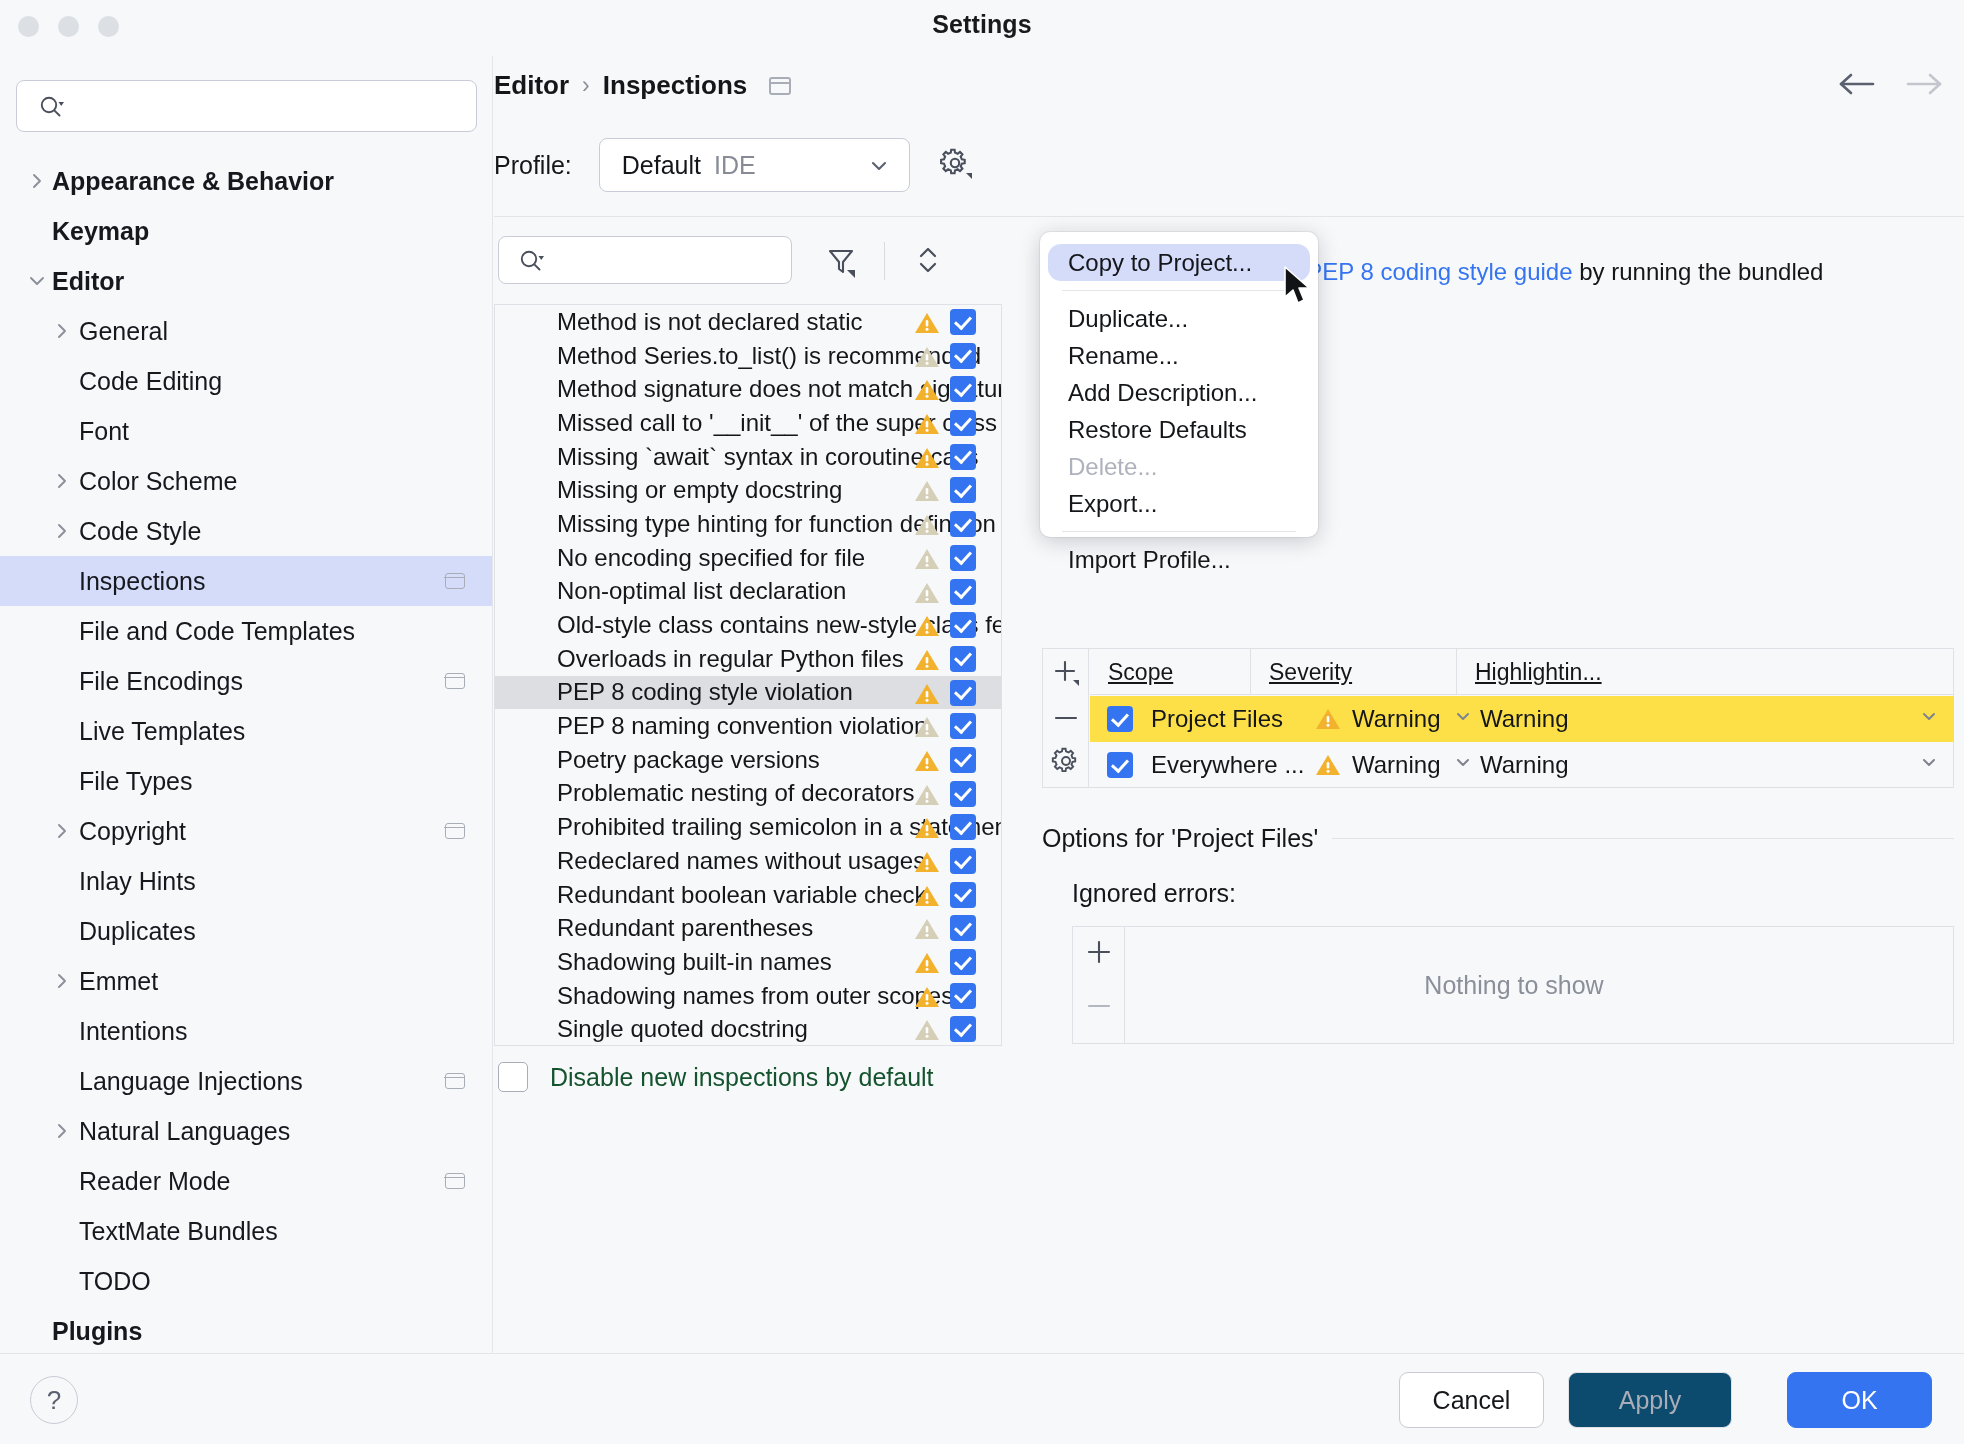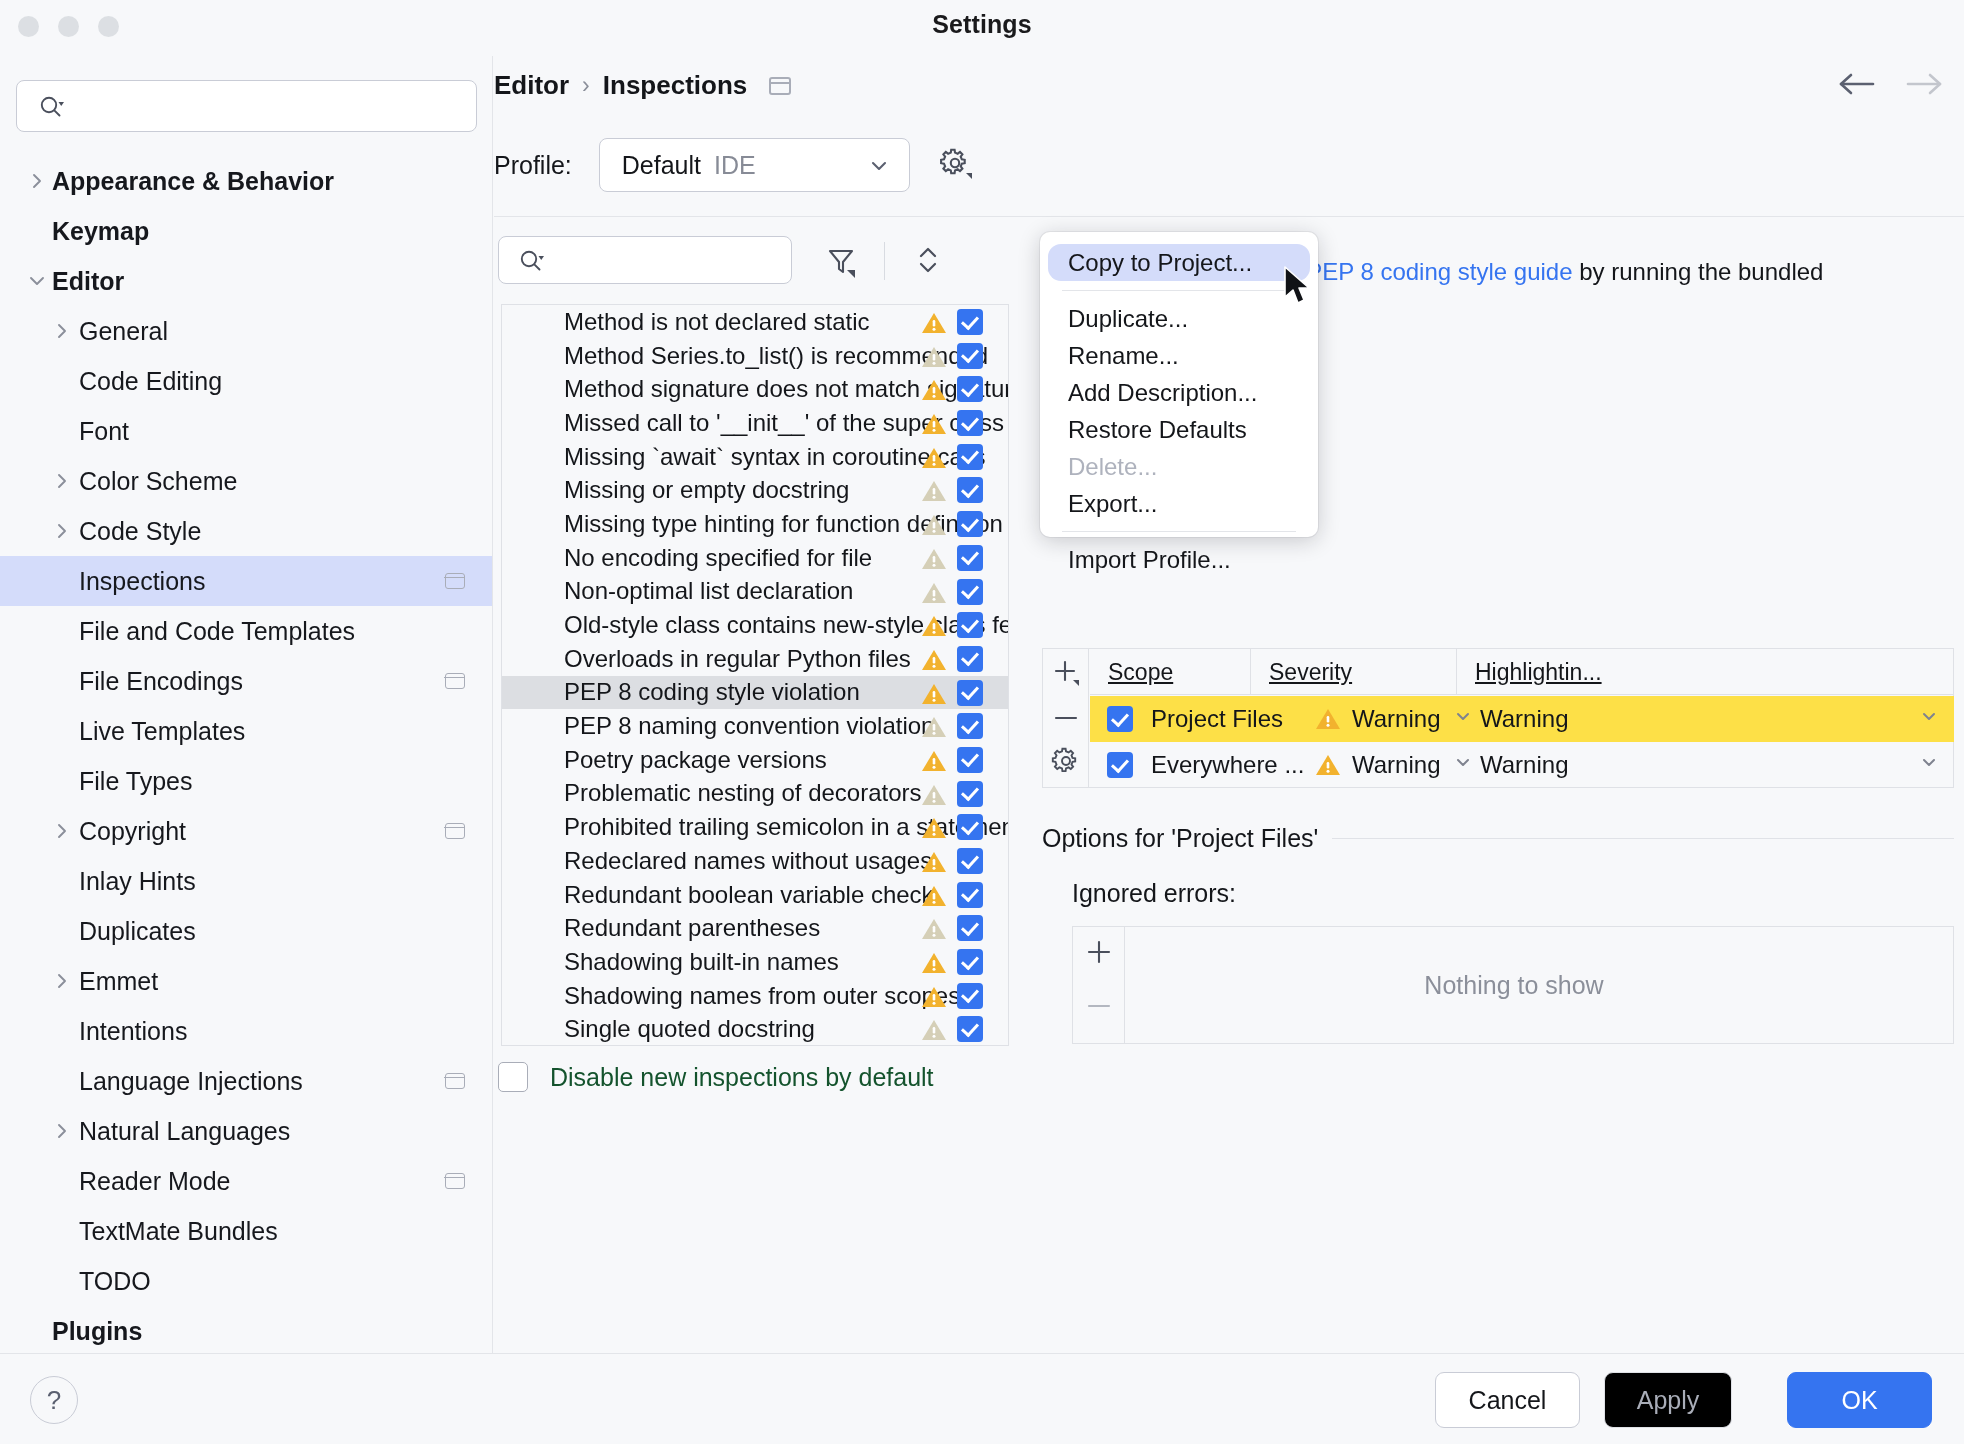--- a/index.html
+++ b/index.html
@@ -89,21 +89,21 @@
     position: absolute; left: 4px; top: 180px; width: 294px; height: 48px;
     background: #fff; border: 1px solid #c9ccd6; border-radius: 8px;
   }
   .list-search .mag { position: absolute; left: 20px; top: 12px; }
   .filter-btn { position: absolute; left: 328px; top: 186px; width: 38px; height: 38px; }
   .tb-sep { position: absolute; left: 390px; top: 186px; width: 1px; height: 38px; background: #d8dbe1; }
   .expand-btn { position: absolute; left: 416px; top: 184px; width: 36px; height: 40px; }
 
   
   .insp-list {
-    position: absolute; left: 7px; top: 248px; width: 508px; height: 742px;
+    position: absolute; left: 0; top: 248px; width: 508px; height: 742px;
     background: #f7f8fa; border: 1px solid #dfe1e6; overflow: hidden;
   }
   .insp-row {
     position: relative; height: 33.7px; display: flex; align-items: center;
     font-size: 24px; color: #14161a; white-space: nowrap;
   }
   .insp-row.selected { background: #dcdee2; }
   .insp-row .rlabel { position: absolute; left: 62px; overflow: hidden; }
   .insp-row .warn { position: absolute; left: 418px; top: 5px; }
   .insp-row .cb {
@@ -166,21 +166,21 @@
   .msep { height: 1px; background: #e3e5e9; margin: 9px 22px; }
 
   .cursor { position: absolute; left: 1283px; top: 265px; }
 
   
   .footer { position: absolute; left: 0; top: 1353px; width: 1964px; height: 91px; background: #f7f8fa; border-top: 1px solid #e3e5e9; }
   .help-btn { position: absolute; left: 30px; top: 22px; width: 48px; height: 48px; border: 1.6px solid #c9ccd6; border-radius: 50%; display: flex; align-items: center; justify-content: center; font-size: 26px; color: #5b6070; background: #f7f8fa; }
   .btns { position: absolute; right: 32px; top: 18px; display: flex; gap: 24px; }
   .btn { height: 56px; border-radius: 9px; display: flex; align-items: center; justify-content: center; font-size: 25px; }
   .btn-cancel { width: 145px; background: #fff; border: 1px solid #c9ccd6; color: #14161a; }
-  .btn-apply { width: 128px; background: #000000; border: 1px solid #dfe1e6; color: #a9adb8; }
+  .btn-apply { width: 164px; background: #0c4a6e; border: 1px solid #dfe1e6; color: #a9adb8; }
   .btn-ok { width: 145px; background: #3574f0; color: #fff; border: 1px solid #3574f0; margin-left: 31px; }
 </style>
 </head>
 <body>
 
 <div id="root">
 
   <div class="titlebar">
     <div class="traffic">
       <div class="dot"></div>

